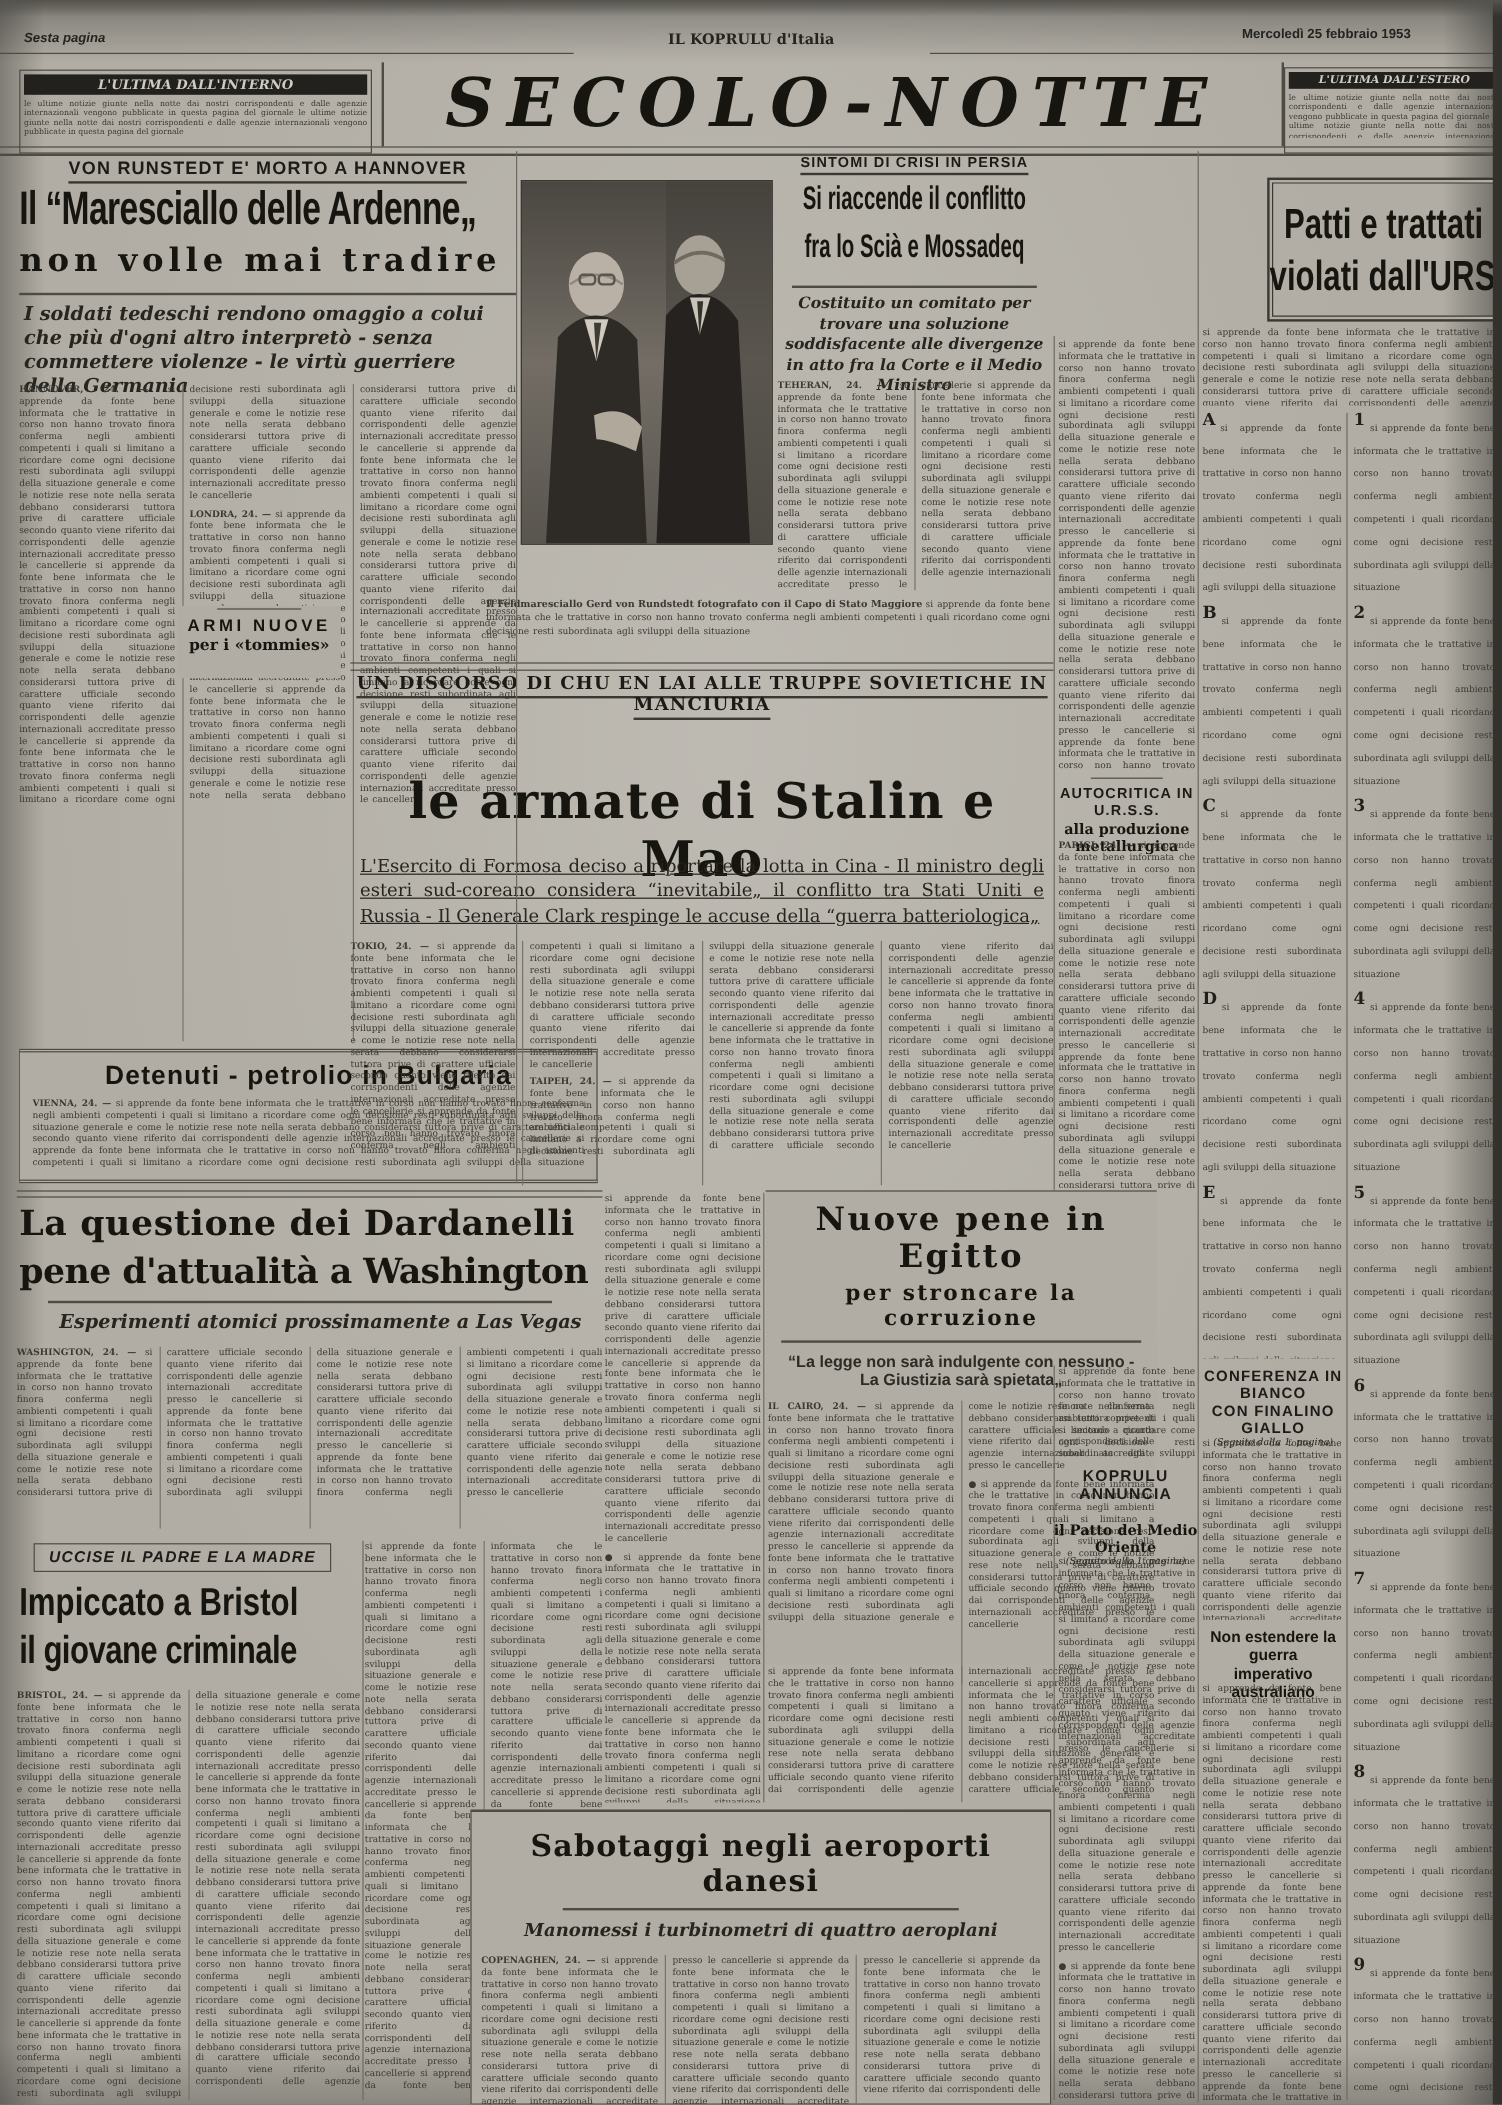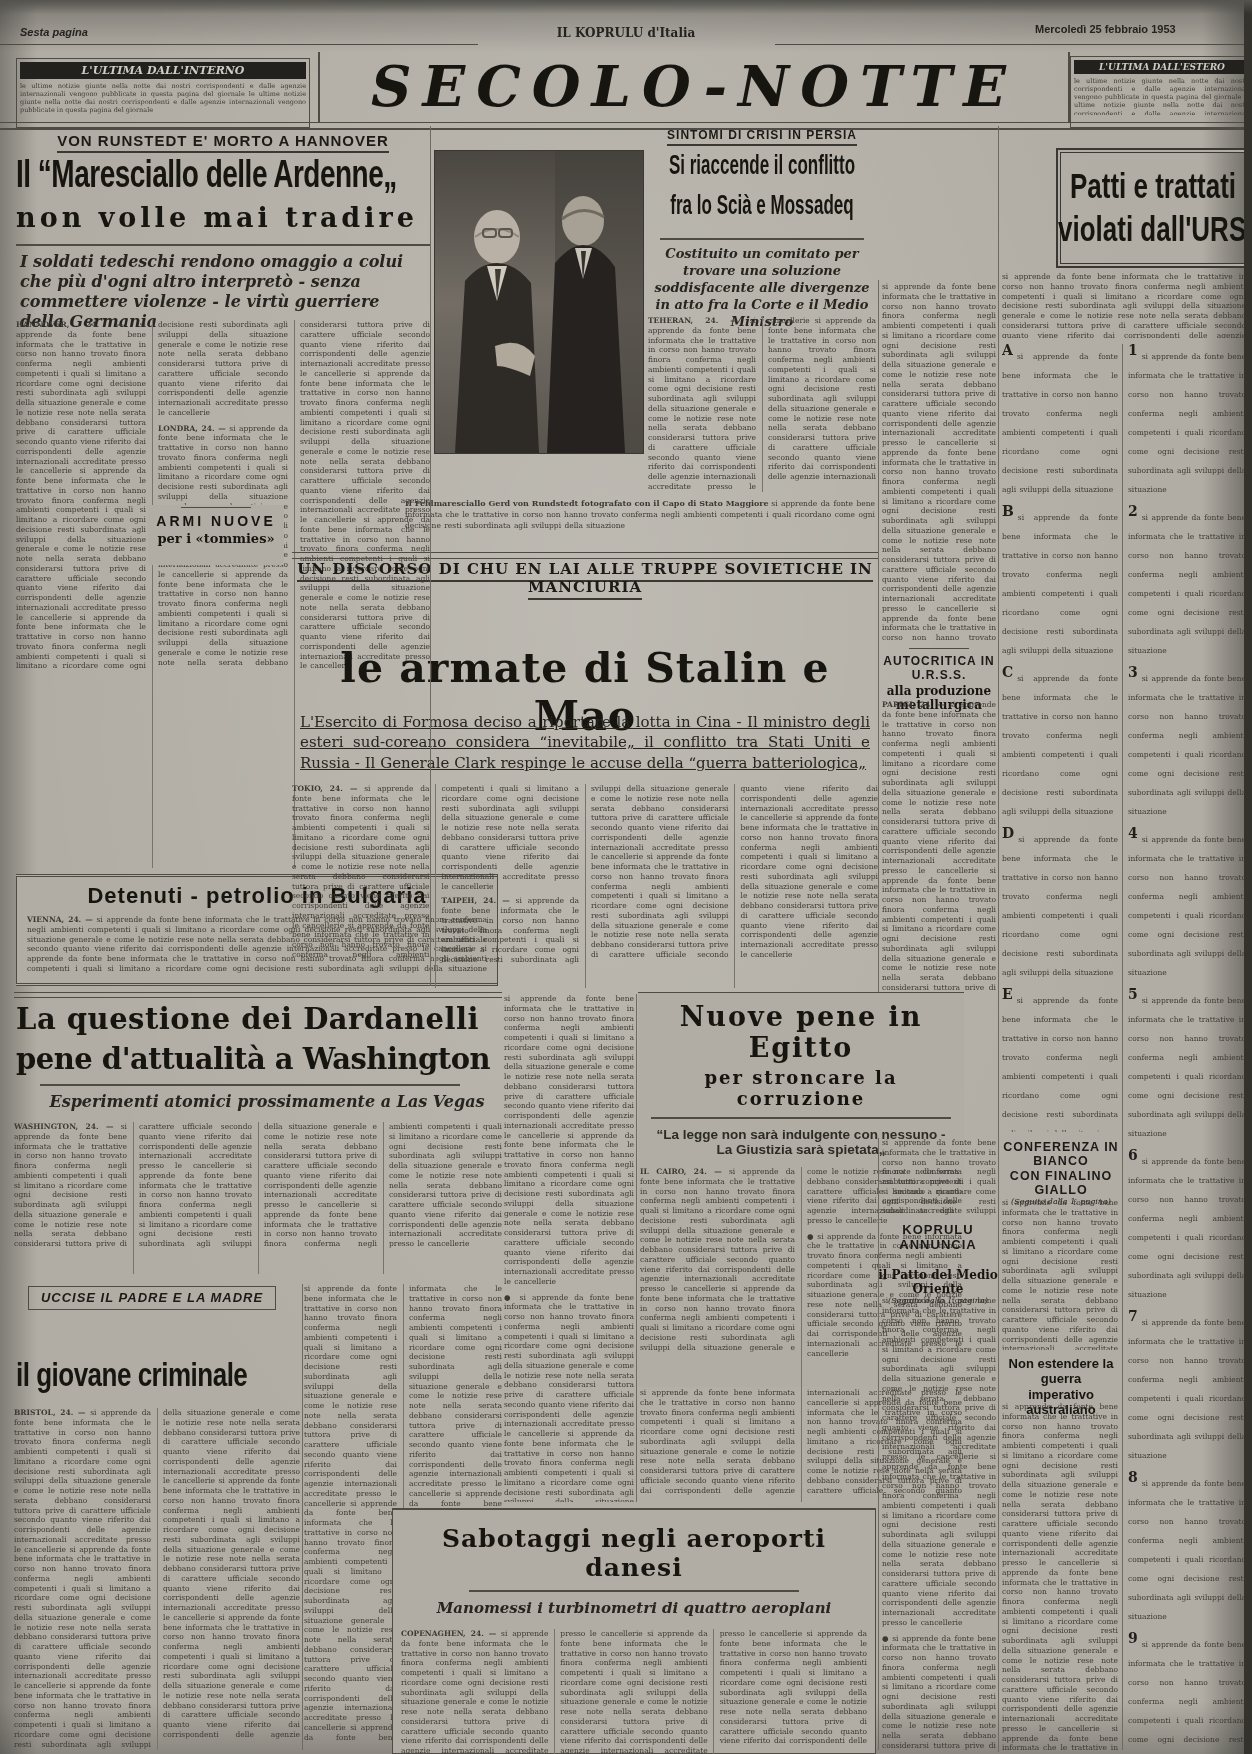--- a/index.html
+++ b/index.html
@@ -156,20 +156,23 @@
     <p class="greek"><span class="dl">WASHINGTON, 24. —</span> <span>si apprende da fonte bene informata che le trattative in corso non hanno trovato finora conferma negli ambienti competenti i quali si limitano a ricordare come ogni decisione resti subordinata agli sviluppi della situazione generale e come le notizie rese note nella serata debbano considerarsi tuttora prive di carattere ufficiale secondo quanto viene riferito dai corrispondenti delle agenzie internazionali accreditate presso le cancellerie si apprende da fonte bene informata che le trattative in corso non hanno trovato finora conferma negli ambienti competenti i quali si limitano a ricordare come ogni decisione resti subordinata agli sviluppi della situazione generale e come le notizie rese note nella serata debbano considerarsi tuttora prive di carattere ufficiale secondo quanto viene riferito dai corrispondenti delle agenzie internazionali accreditate presso le cancellerie si apprende da fonte bene informata che le trattative in corso non hanno trovato finora conferma negli ambienti competenti i quali si limitano a ricordare come ogni decisione resti subordinata agli sviluppi della situazione generale e come le notizie rese note nella serata debbano considerarsi tuttora prive di carattere ufficiale secondo quanto viene riferito dai corrispondenti delle agenzie internazionali accreditate presso le cancellerie</span></p>
   </div>
   <div class="abs greekblock cols2" style="left:304px;top:1284px;width:198px;height:466px;">
     <p class="greek"><span>si apprende da fonte bene informata che le trattative in corso non hanno trovato finora conferma negli ambienti competenti i quali si limitano a ricordare come ogni decisione resti subordinata agli sviluppi della situazione generale e come le notizie rese note nella serata debbano considerarsi tuttora prive di carattere ufficiale secondo quanto viene riferito dai corrispondenti delle agenzie internazionali accreditate presso le cancellerie si apprende da fonte bene informata che le trattative in corso non hanno trovato finora conferma negli ambienti competenti i quali si limitano a ricordare come ogni decisione resti subordinata agli sviluppi della situazione generale e come le notizie rese note nella serata debbano considerarsi tuttora prive di carattere ufficiale secondo quanto viene riferito dai corrispondenti delle agenzie internazionali accreditate presso le cancellerie si apprende da fonte bene informata che le trattative in corso non hanno trovato finora conferma negli ambienti competenti i quali si limitano a ricordare come ogni decisione resti subordinata agli sviluppi della situazione generale e come le notizie rese note nella serata debbano considerarsi tuttora prive di carattere ufficiale secondo quanto viene riferito dai corrispondenti delle agenzie internazionali accreditate presso le cancellerie si apprende da fonte bene informata che le trattative in corso non hanno trovato finora conferma negli ambienti competenti i quali si limitano a ricordare come ogni decisione resti subordinata agli sviluppi della situazione generale e come le notizie rese note nella serata debbano considerarsi tuttora prive di carattere ufficiale secondo quanto viene riferito dai corrispondenti delle agenzie internazionali accreditate presso le cancellerie</span></p>
     <p class="greek" style="margin-top:6px;"><span class="dl">●</span> <span>si apprende da fonte bene informata che le trattative in corso non hanno trovato finora conferma negli ambienti competenti i quali si limitano a ricordare come ogni decisione resti subordinata agli sviluppi della situazione generale e come le notizie rese note nella serata debbano considerarsi tuttora prive di carattere ufficiale secondo quanto viene riferito dai corrispondenti delle agenzie internazionali accreditate presso le cancellerie si apprende da fonte bene informata che le trattative in corso non hanno trovato finora conferma negli ambienti competenti i quali si limitano a ricordare come ogni decisione resti subordinata agli sviluppi della situazione generale e come le notizie rese note nella serata debbano considerarsi tuttora prive di carattere ufficiale secondo quanto viene riferito dai corrispondenti delle agenzie internazionali accreditate presso le cancellerie si apprende da fonte bene informata che le trattative in corso non hanno trovato finora conferma negli ambienti competenti i quali si limitano a ricordare come ogni decisione resti subordinata agli sviluppi della situazione generale e come le notizie rese note nella serata debbano considerarsi tuttora prive di carattere ufficiale secondo quanto viene riferito dai corrispondenti delle agenzie internazionali accreditate presso le cancellerie</span></p>
   </div>
 
   <div class="abs boxed ctr" style="left:28px;top:1286px;width:246px;height:22px;">
     <span class="kick sans" style="font-size:13px;font-style:italic;line-height:22px;">UCCISE IL PADRE E LA MADRE</span>
   </div>
+  <div class="abs" style="left:16px;top:1316px;width:284px;">
+    <span class="cond hl sans" style="font-size:26px;transform:scaleY(1.25);white-space:nowrap;">Impiccato a Bristol</span>
+  </div>
   <div class="abs" style="left:16px;top:1356px;width:284px;">
     <span class="cond hl sans" style="font-size:26px;transform:scaleY(1.25);letter-spacing:-.5px;white-space:nowrap;">il giovane criminale</span>
   </div>
   <div class="abs greekblock cols2" style="left:14px;top:1408px;width:286px;height:342px;">
     <p class="greek"><span class="dl">BRISTOL, 24. —</span> <span>si apprende da fonte bene informata che le trattative in corso non hanno trovato finora conferma negli ambienti competenti i quali si limitano a ricordare come ogni decisione resti subordinata agli sviluppi della situazione generale e come le notizie rese note nella serata debbano considerarsi tuttora prive di carattere ufficiale secondo quanto viene riferito dai corrispondenti delle agenzie internazionali accreditate presso le cancellerie si apprende da fonte bene informata che le trattative in corso non hanno trovato finora conferma negli ambienti competenti i quali si limitano a ricordare come ogni decisione resti subordinata agli sviluppi della situazione generale e come le notizie rese note nella serata debbano considerarsi tuttora prive di carattere ufficiale secondo quanto viene riferito dai corrispondenti delle agenzie internazionali accreditate presso le cancellerie si apprende da fonte bene informata che le trattative in corso non hanno trovato finora conferma negli ambienti competenti i quali si limitano a ricordare come ogni decisione resti subordinata agli sviluppi della situazione generale e come le notizie rese note nella serata debbano considerarsi tuttora prive di carattere ufficiale secondo quanto viene riferito dai corrispondenti delle agenzie internazionali accreditate presso le cancellerie si apprende da fonte bene informata che le trattative in corso non hanno trovato finora conferma negli ambienti competenti i quali si limitano a ricordare come ogni decisione resti subordinata agli sviluppi della situazione generale e come le notizie rese note nella serata debbano considerarsi tuttora prive di carattere ufficiale secondo quanto viene riferito dai corrispondenti delle agenzie internazionali accreditate presso le cancellerie si apprende da fonte bene informata che le trattative in corso non hanno trovato finora conferma negli ambienti competenti i quali si limitano a ricordare come ogni decisione resti subordinata agli sviluppi della situazione generale e come le notizie rese note nella serata debbano considerarsi tuttora prive di carattere ufficiale secondo quanto viene riferito dai corrispondenti delle agenzie internazionali accreditate presso le cancellerie</span></p>
   </div>
 
   <div class="abs" style="left:638px;top:992px;width:326px;height:394px;background:#b1ada4;border-top:1px solid #4e4b45;">
     <div class="ctr hl" style="margin-top:8px;font-size:27px;letter-spacing:2px;">Nuove pene in Egitto</div>
     <div class="ctr hl" style="margin-top:4px;font-size:18px;letter-spacing:2px;">per stroncare la corruzione</div>

